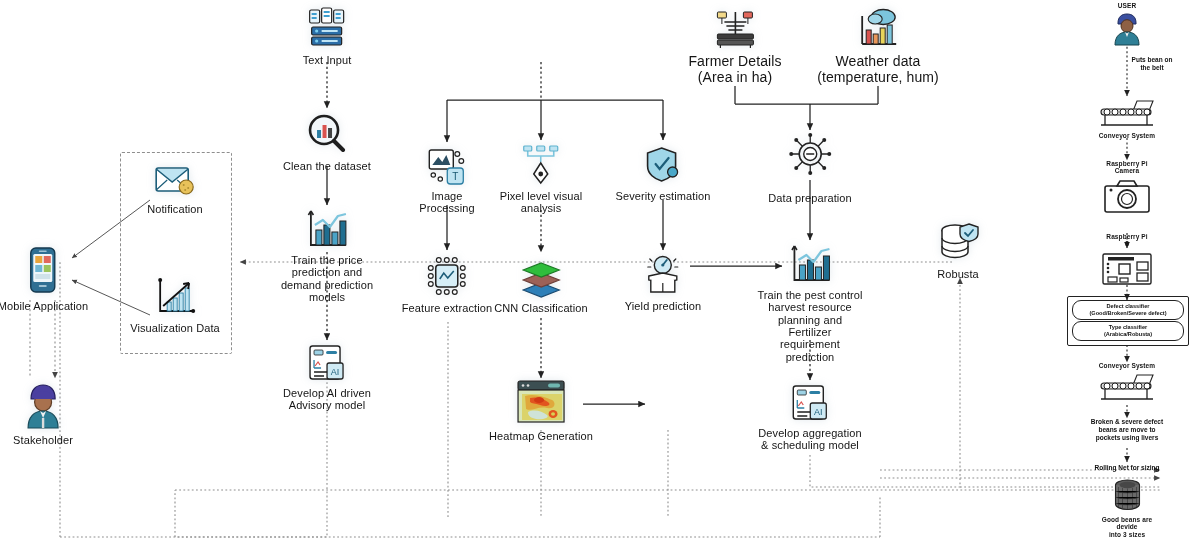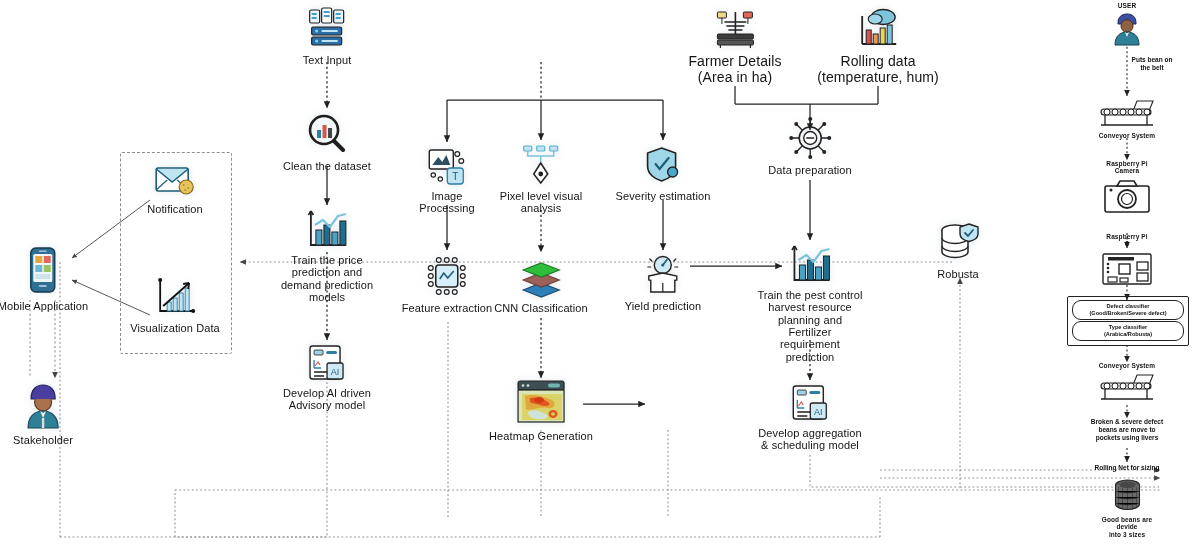--- a/index.html
+++ b/index.html
@@ -166,21 +166,21 @@
         <ellipse cx="27" cy="11" rx="12" ry="7.5" fill="#7cc5dd" stroke="#222" stroke-width="1.3"></ellipse>
         <ellipse cx="19" cy="13" rx="7" ry="5" fill="#9fd6e8" stroke="#222" stroke-width="1.1"></ellipse>
         <path d="M6,38 L40,38" stroke="#222" stroke-width="1.8"></path>
         <path d="M6,10 L6,38" stroke="#222" stroke-width="1.8"></path>
         <rect x="10" y="24" width="5" height="14" fill="#d9534f" stroke="#222" stroke-width="1"></rect>
         <rect x="17" y="28" width="5" height="10" fill="#e8965a" stroke="#222" stroke-width="1"></rect>
         <rect x="24" y="22" width="5" height="16" fill="#e8d45a" stroke="#222" stroke-width="1"></rect>
         <rect x="31" y="19" width="5" height="19" fill="#7cc5dd" stroke="#222" stroke-width="1"></rect>
       </svg>
     </span>
-    <span class="lbl">Rolling data
+    <span class="lbl">Weather data
 (temperature, hum)</span>
   </div>
 
   <div class="node" style="left:327px;top:112px;">
     <span class="ic glow">
       <svg width="44" height="44" viewBox="0 0 44 44">
         <circle cx="19" cy="18" r="14" fill="#f2f7fa" stroke="#1e1e1e" stroke-width="2.6"></circle>
         <rect x="12" y="18" width="4" height="8" fill="#2c7fa4"></rect>
         <rect x="17.5" y="13" width="4" height="13" fill="#d9534f"></rect>
         <rect x="23" y="16" width="4" height="10" fill="#444"></rect>
@@ -343,21 +343,21 @@
         </g>
         <path d="M9,24 L23,21 L37,24 L37,28 L23,31 L9,28 Z" fill="#fff" stroke="#222" stroke-width="1.4"></path>
         <path d="M11,28 L11,40 L35,40 L35,28" fill="#fff" stroke="#222" stroke-width="1.4"></path>
         <path d="M23,31 L23,40" stroke="#222" stroke-width="1.2"></path>
       </svg>
     </span>
     <span class="lbl">Yield prediction</span>
   </div>
 
 
-  <div class="node" style="left:810px;top:116px;">
+  <div class="node" style="left:810px;top:132px;gap:12px;">
     <span class="ic glow">
       <svg width="44" height="44" viewBox="0 0 44 44">
         <circle cx="22" cy="22" r="11" fill="none" stroke="#222" stroke-width="1.6"></circle>
         <circle cx="22" cy="22" r="6.5" fill="#fff" stroke="#222" stroke-width="1.4"></circle>
         <path d="M18,22 L26,22" stroke="#222" stroke-width="1.5"></path>
         <g stroke="#222" stroke-width="1.3">
           <path d="M22,11 L22,4"></path>
             <path d="M22,33 L22,40"></path>
             <path d="M11,22 L4,22"></path>
             <path d="M33,22 L40,22"></path>

